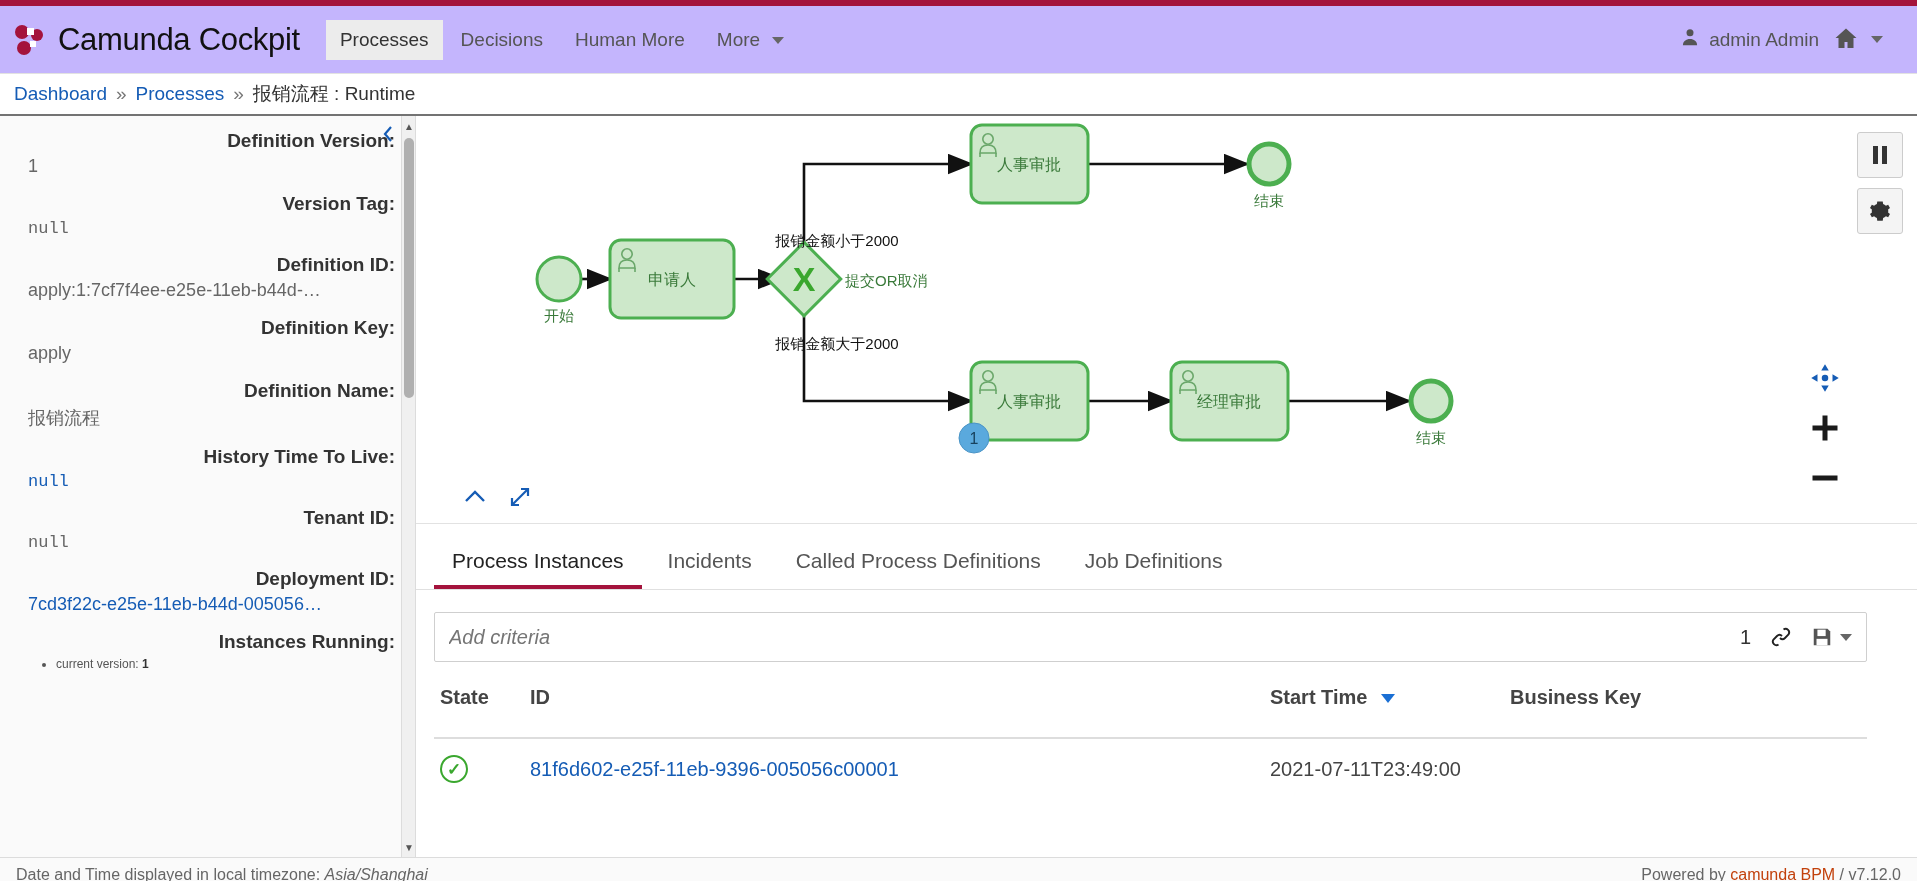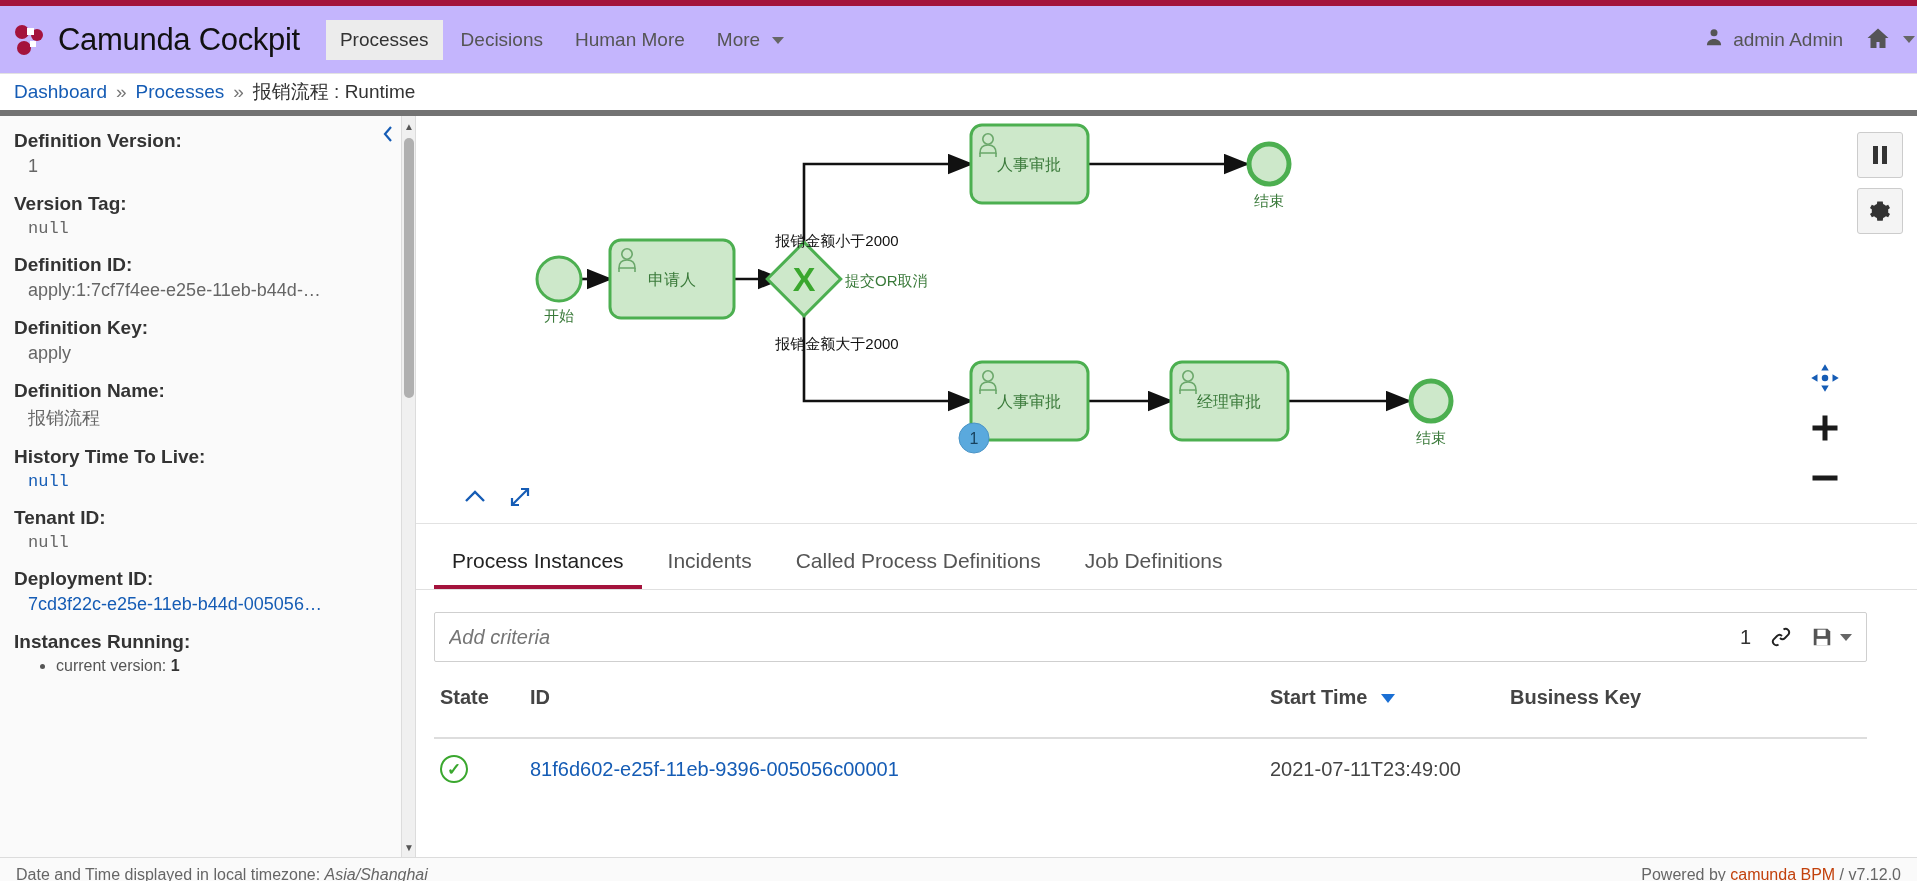--- a/index.html
+++ b/index.html
@@ -27,51 +27,51 @@
     margin-right: 4px; cursor: pointer; white-space: nowrap;
   }
   .nav-item.active { background: #ececec; color: #333; }
   .caret-down {
     display: inline-block; width: 0; height: 0; margin-left: 7px;
     border-left: 6px solid transparent; border-right: 6px solid transparent;
     border-top: 7px solid #666; vertical-align: middle;
   }
   #header-right {
     margin-left: auto; display: flex; align-items: center;
-    gap: 22px; padding-right: 2px;
+    gap: 14px; padding-right: 34px;
   }
   #user-box { display: flex; align-items: center; gap: 9px; font-size: 19px; color: #555; cursor: pointer; }
   #home-box { display: flex; align-items: center; gap: 5px; cursor: pointer; }
 
   
   #breadcrumb-bar {
     height: 42px; display: flex; align-items: center; padding-left: 14px;
-    font-size: 19px; background: #fff; border-bottom: 6px solid #737373;
+    font-size: 19px; background: #fff; border-bottom: 2px solid #737373;
   }
   .crumb-link { color: #155cb5; cursor: pointer; }
   .crumb-sep { color: #777; margin: 0 9px; }
   .crumb-current { color: #333; }
 
   
   #body-wrap { display: flex; height: 741px; }
 
   
   #sidebar {
     width: 416px; background: #fafafa; border-right: 1px solid #dcdcdc;
     position: relative; overflow: hidden;
   }
   #sidebar-inner { padding: 14px 20px 0 14px; }
   .prop-block { margin-bottom: 16px; }
-  .prop-label { font-size: 19px; font-weight: bold; color: #333; margin-bottom: 4px; }
+  .prop-label { font-size: 19px; font-weight: bold; color: #333; margin-bottom: 4px; text-align: right; }
   .prop-value { font-size: 18px; color: #666; padding-left: 14px; }
   .prop-value.mono { font-family: "Liberation Mono", monospace; font-size: 17px; }
   .prop-value.link { color: #155cb5; cursor: pointer; }
   .prop-value.mono.link { color: #155cb5; }
   .prop-value.ellip { white-space: nowrap; overflow: hidden; text-overflow: ellipsis; max-width: 360px; }
-  .prop-list { list-style: disc; padding-left: 42px; font-size: 16px; color: #555; }
+  .prop-list { list-style: disc; padding-left: 42px; font-size: 12px; color: #555; }
   .prop-list li { margin-top: 3px; }
   .prop-list b { color: #333; }
 
   
   #sb-scrollbar {
     position: absolute; top: 0; right: 0; width: 14px; height: 100%;
     background: #f0f0f0; border-left: 1px solid #dcdcdc;
   }
   #sb-thumb {
     position: absolute; top: 22px; left: 2px; width: 10px; height: 260px;

